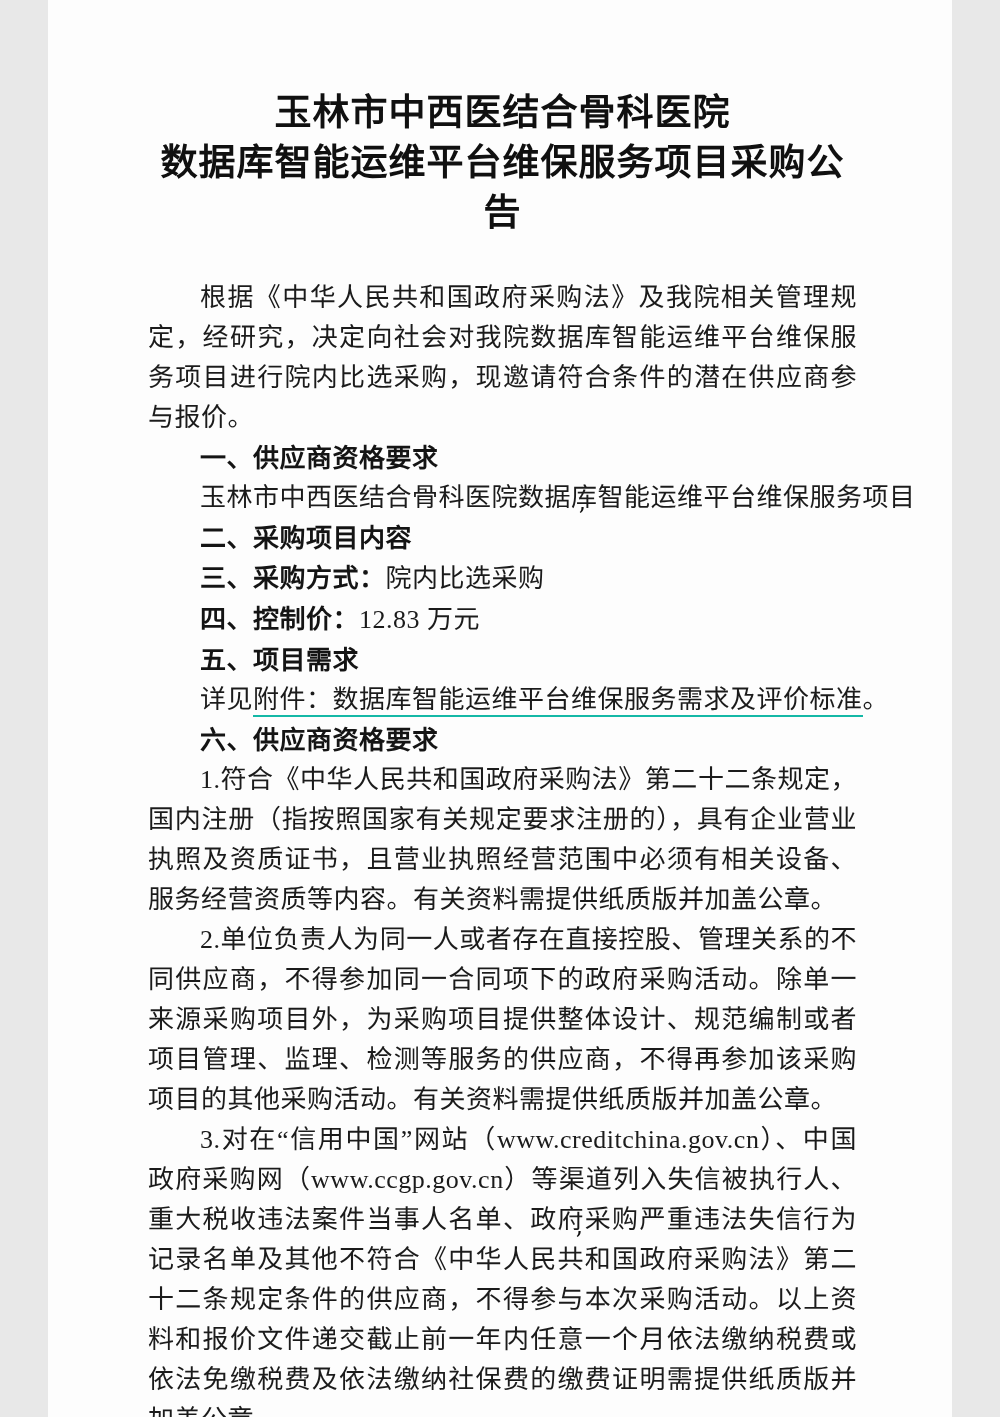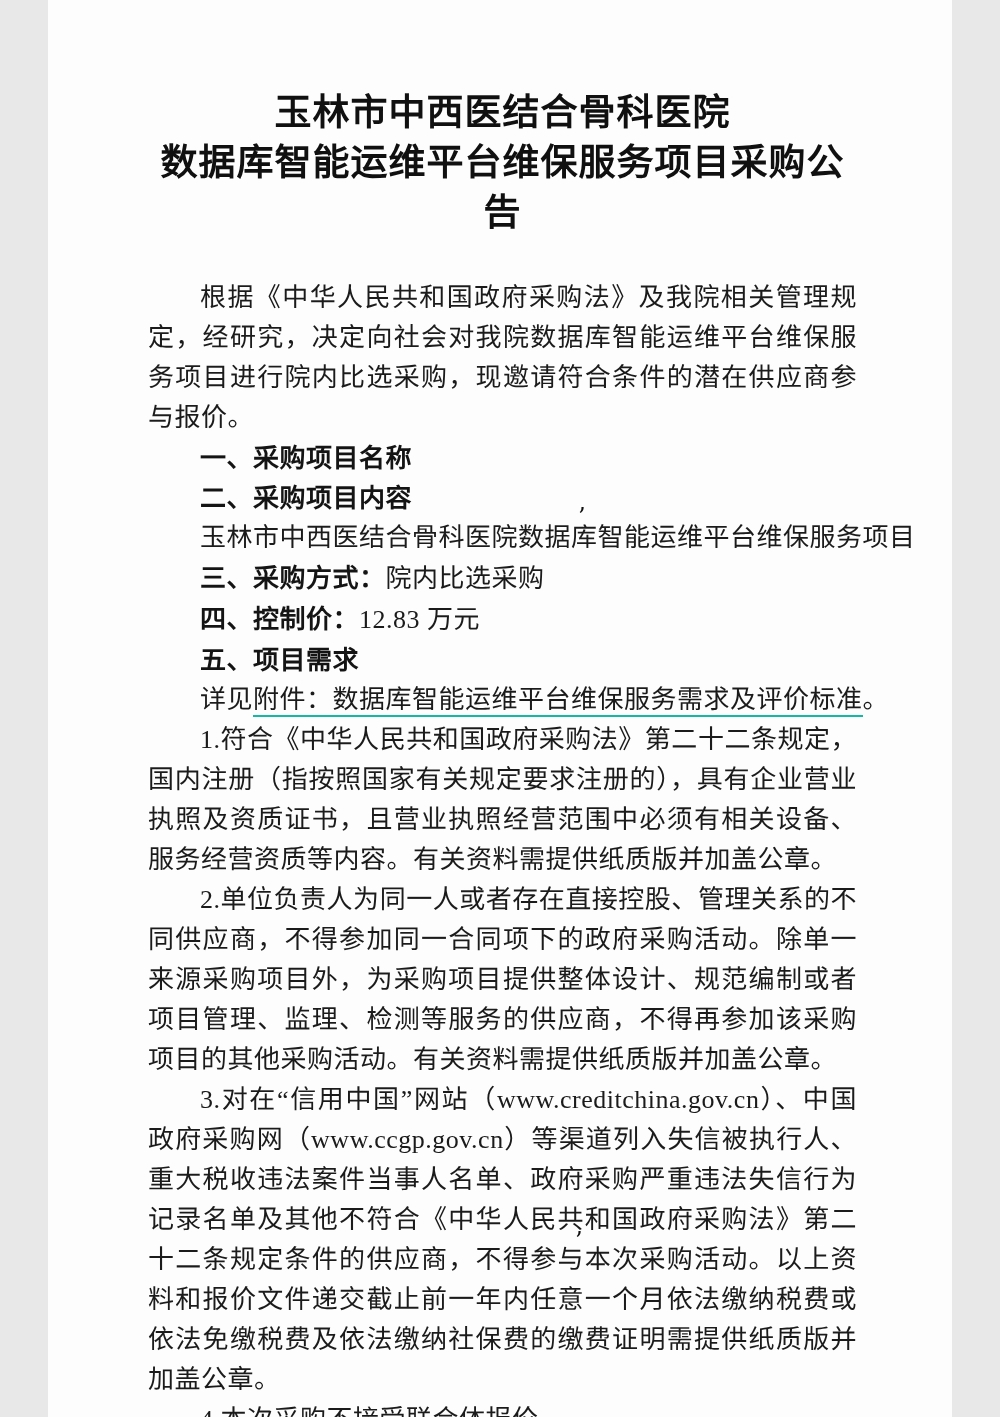--- a/index.html
+++ b/index.html
@@ -70,32 +70,33 @@
 <div class="page">
   <div class="doc">
 
     <h1 class="title">
       <span class="title-line">玉林市中西医结合骨科医院</span>
       <span class="title-line">数据库智能运维平台维保服务项目采购公告</span>
     </h1>
 
     <p class="para">根据《中华人民共和国政府采购法》及我院相关管理规定，经研究，决定向社会对我院数据库智能运维平台维保服务项目进行院内比选采购，现邀请符合条件的潜在供应商参与报价。</p>
 
-    <p class="line heading">一、采购项目名称</p>
+    <p class="line heading">一、供应商资格要求</p>
+    <p class="line">玉林市中西医结合骨科医院数据库智能运维平台维保服务项目</p>
+
     <p class="line heading">二、采购项目内容</p>
-
-    <p class="line">玉林市中西医结合骨科医院数据库智能运维平台维保服务项目</p>
 
     <p class="line"><span class="heading-inline">三、采购方式：</span><span>院内比选采购</span></p>
 
     <p class="line"><span class="heading-inline">四、控制价：</span><span>12.83 万元</span></p>
 
     <p class="line heading">五、项目需求</p>
     <p class="line"><span>详见</span><span class="underlined">附件：数据库智能运维平台维保服务需求及评价标准</span><span>。</span></p>
 
+    <p class="line heading">六、供应商资格要求</p>
     <p class="para">1.符合《中华人民共和国政府采购法》第二十二条规定，国内注册（指按照国家有关规定要求注册的），具有企业营业执照及资质证书，且营业执照经营范围中必须有相关设备、服务经营资质等内容。有关资料需提供纸质版并加盖公章。</p>
     <p class="para">2.单位负责人为同一人或者存在直接控股、管理关系的不同供应商，不得参加同一合同项下的政府采购活动。除单一来源采购项目外，为采购项目提供整体设计、规范编制或者项目管理、监理、检测等服务的供应商，不得再参加该采购项目的其他采购活动。有关资料需提供纸质版并加盖公章。</p>
     <p class="para">3.对在“信用中国”网站（www.creditchina.gov.cn）、中国政府采购网（www.ccgp.gov.cn）等渠道列入失信被执行人、重大税收违法案件当事人名单、政府采购严重违法失信行为记录名单及其他不符合《中华人民共和国政府采购法》第二十二条规定条件的供应商，不得参与本次采购活动。以上资料和报价文件递交截止前一年内任意一个月依法缴纳税费或依法免缴税费及依法缴纳社保费的缴费证明需提供纸质版并加盖公章。</p>
     <p class="para">4.本次采购不接受联合体报价。</p>
 
   </div>
 
   <span class="speck speck-1">’</span>
   <span class="speck speck-2">’</span>
 </div>

